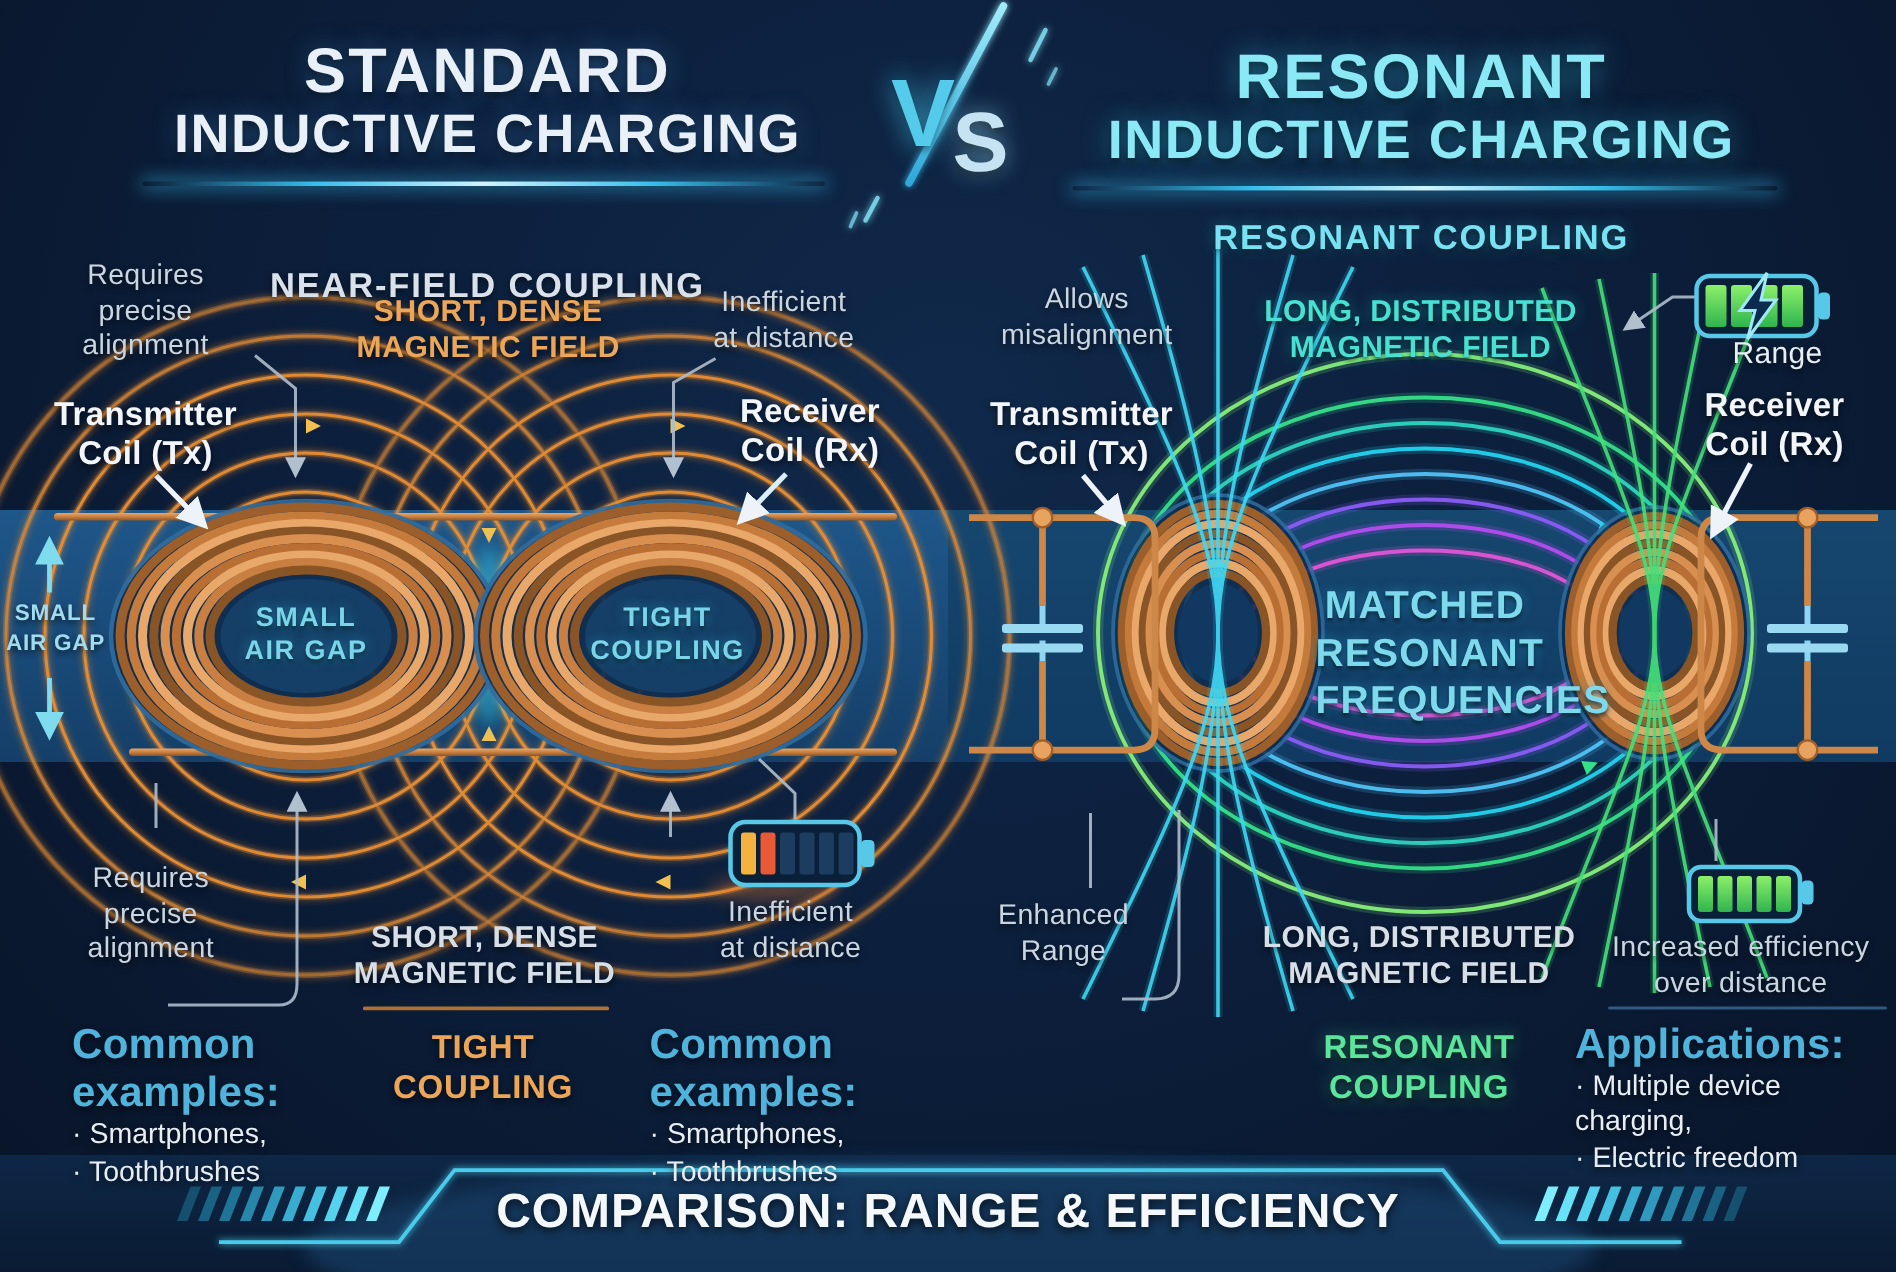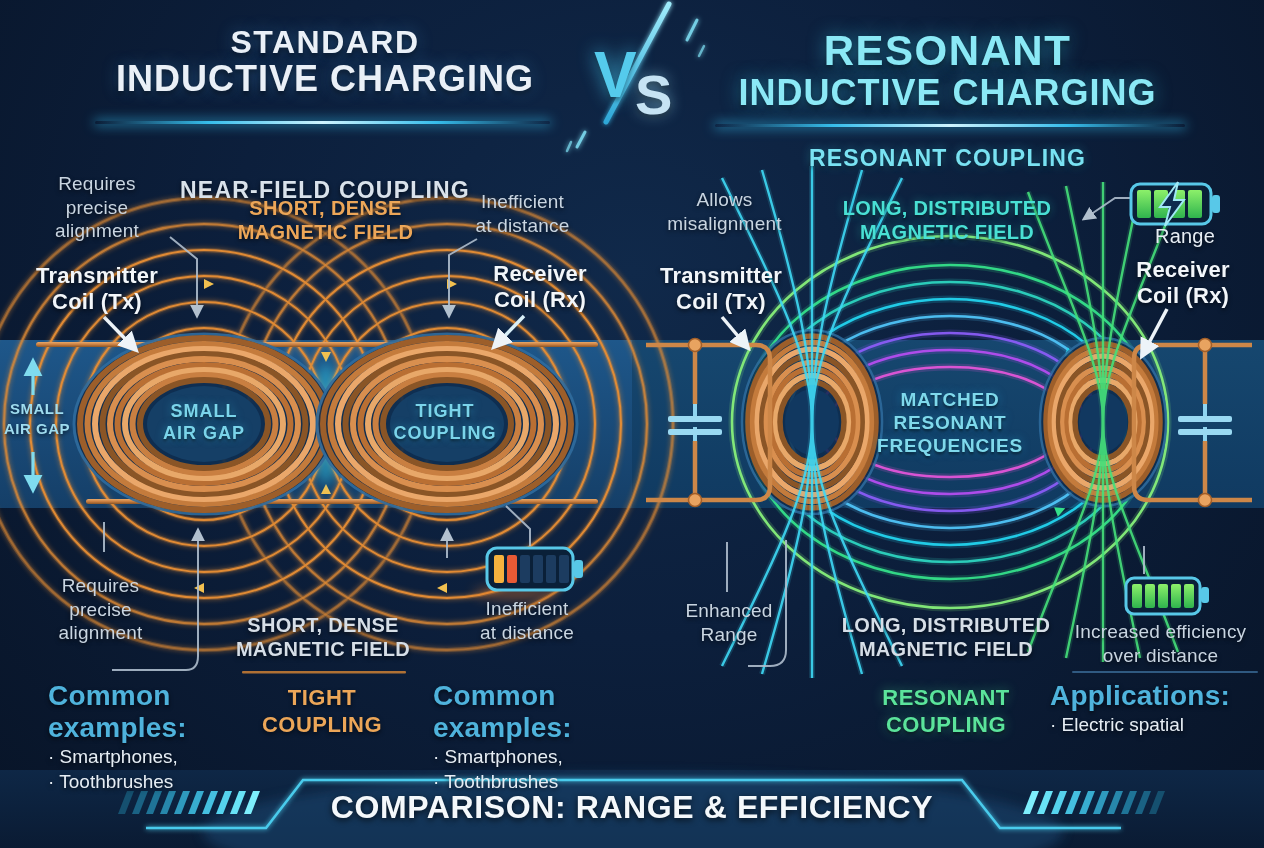--- a/index.html
+++ b/index.html
@@ -15,27 +15,27 @@
        text-shadow:0 0 8px rgba(60,200,235,.5),0 2px 3px rgba(0,0,0,.6);}
   .bwhite{color:#f2f6fa;font-weight:700;font-size:22px;line-height:1.16;}
   .olabel{color:#eca658;font-weight:800;font-size:20px;letter-spacing:.4px;line-height:1.22;}
   .obig{color:#eca658;font-weight:800;font-size:22px;letter-spacing:.5px;}
   .teal{color:#49e0d4;font-weight:800;font-size:20px;letter-spacing:.3px;line-height:1.22;
         text-shadow:0 0 10px rgba(40,210,200,.45),0 2px 3px rgba(0,0,0,.6);}
   .wfield{color:#d6dee7;font-weight:800;font-size:20px;letter-spacing:.3px;line-height:1.22;}
   .green{color:#5be49b;font-weight:800;font-size:22px;letter-spacing:.5px;
          text-shadow:0 0 12px rgba(70,225,150,.45),0 2px 3px rgba(0,0,0,.6);}
   .airside{color:#9fdcef;font-weight:700;font-size:15px;letter-spacing:.5px;line-height:1.35;}
-  .matched{color:#7fd9ec;font-weight:600;font-size:19px;letter-spacing:.8px;line-height:1.22;
+  .matched{color:#7fd9ec;font-weight:600;font-size:26px;letter-spacing:.8px;line-height:1.22;
          text-shadow:0 0 8px rgba(40,170,220,.5),0 2px 3px rgba(0,0,0,.7);}
   .ex{position:absolute;text-align:left;text-shadow:0 2px 4px rgba(0,0,0,.6);}
   .ex .t{color:#4fb3dc;font-weight:800;font-size:28px;letter-spacing:.2px;}
   .ex .i{color:#e6edf4;font-size:19px;line-height:1.2;margin-top:2px;}
   .title-block{position:absolute;text-align:center;}
-  .t1{font-size:32px;font-weight:800;letter-spacing:1.5px;line-height:1.02;}
+  .t1{font-size:42px;font-weight:800;letter-spacing:1.5px;line-height:1.02;}
   .t2{font-size:36px;font-weight:800;letter-spacing:1px;line-height:1.1;}
   .tleft .t1,.tleft .t2{color:#eaf0f7;text-shadow:0 0 16px rgba(90,180,255,.35),0 3px 5px rgba(0,0,0,.55);}
   .tright .t1,.tright .t2{color:#8be9f6;text-shadow:0 0 18px rgba(60,215,245,.5),0 3px 5px rgba(0,0,0,.55);}
   .sub{font-size:23px;font-weight:700;letter-spacing:1.2px;margin-top:11px;}
   .tleft .sub{color:#d9e2eb;text-shadow:0 2px 4px rgba(0,0,0,.6);margin-top:46px;}
   .tright .sub{color:#79e2f2;text-shadow:0 0 10px rgba(60,215,245,.4),0 2px 4px rgba(0,0,0,.6);}
   .hr-glow{position:absolute;height:3px;border-radius:2px;
     background:linear-gradient(90deg,transparent,#36bdeb 25%,#cff4ff 50%,#36bdeb 75%,transparent);
     box-shadow:0 0 12px 1px rgba(54,189,235,.8);}
   .vs{position:absolute;left:588px;top:30px;width:110px;height:110px;}
@@ -488,29 +488,30 @@
 <div class="lbl teal" style="left:833px;top:196px;width:228px;">LONG, DISTRIBUTED
 MAGNETIC FIELD</div>
 <div class="lbl" style="left:1145px;top:224px;width:80px;font-size:20px;color:#e6edf4;">Range</div>
 <div class="lbl bwhite" style="left:646px;top:263px;width:150px;">Transmitter
 Coil (Tx)</div>
 <div class="lbl bwhite" style="left:1108px;top:257px;width:150px;">Receiver
 Coil (Rx)</div>
 <div class="lbl matched" style="left:877px;top:388px;width:146px;">MATCHED
 RESONANT
 FREQUENCIES</div>
-<div class="lbl" style="left:668px;top:599px;width:122px;">Enhanced
+<div class="lbl" style="left:648px;top:599px;width:122px;">Enhanced
 Range</div>
 <div class="lbl wfield" style="left:830px;top:613px;width:232px;">LONG, DISTRIBUTED
 MAGNETIC FIELD</div>
 <div class="lbl green" style="left:870px;top:684px;width:152px;">RESONANT
 COUPLING</div>
 <div class="lbl" style="left:1058px;top:620px;width:205px;">Increased efficiency
 over distance</div>
 
 <div class="ex" style="left:1050px;top:680px;width:214px;">
   <div class="t">Applications:</div>
-  <div class="i">· Electric spatial</div>
+  <div class="i">· Multiple device charging,</div>
+  <div class="i">· Electric freedom</div>
 </div>
 
 <div class="banner-title">COMPARISON: RANGE &amp; EFFICIENCY</div>
 
 </div>
 
 </body></html>

